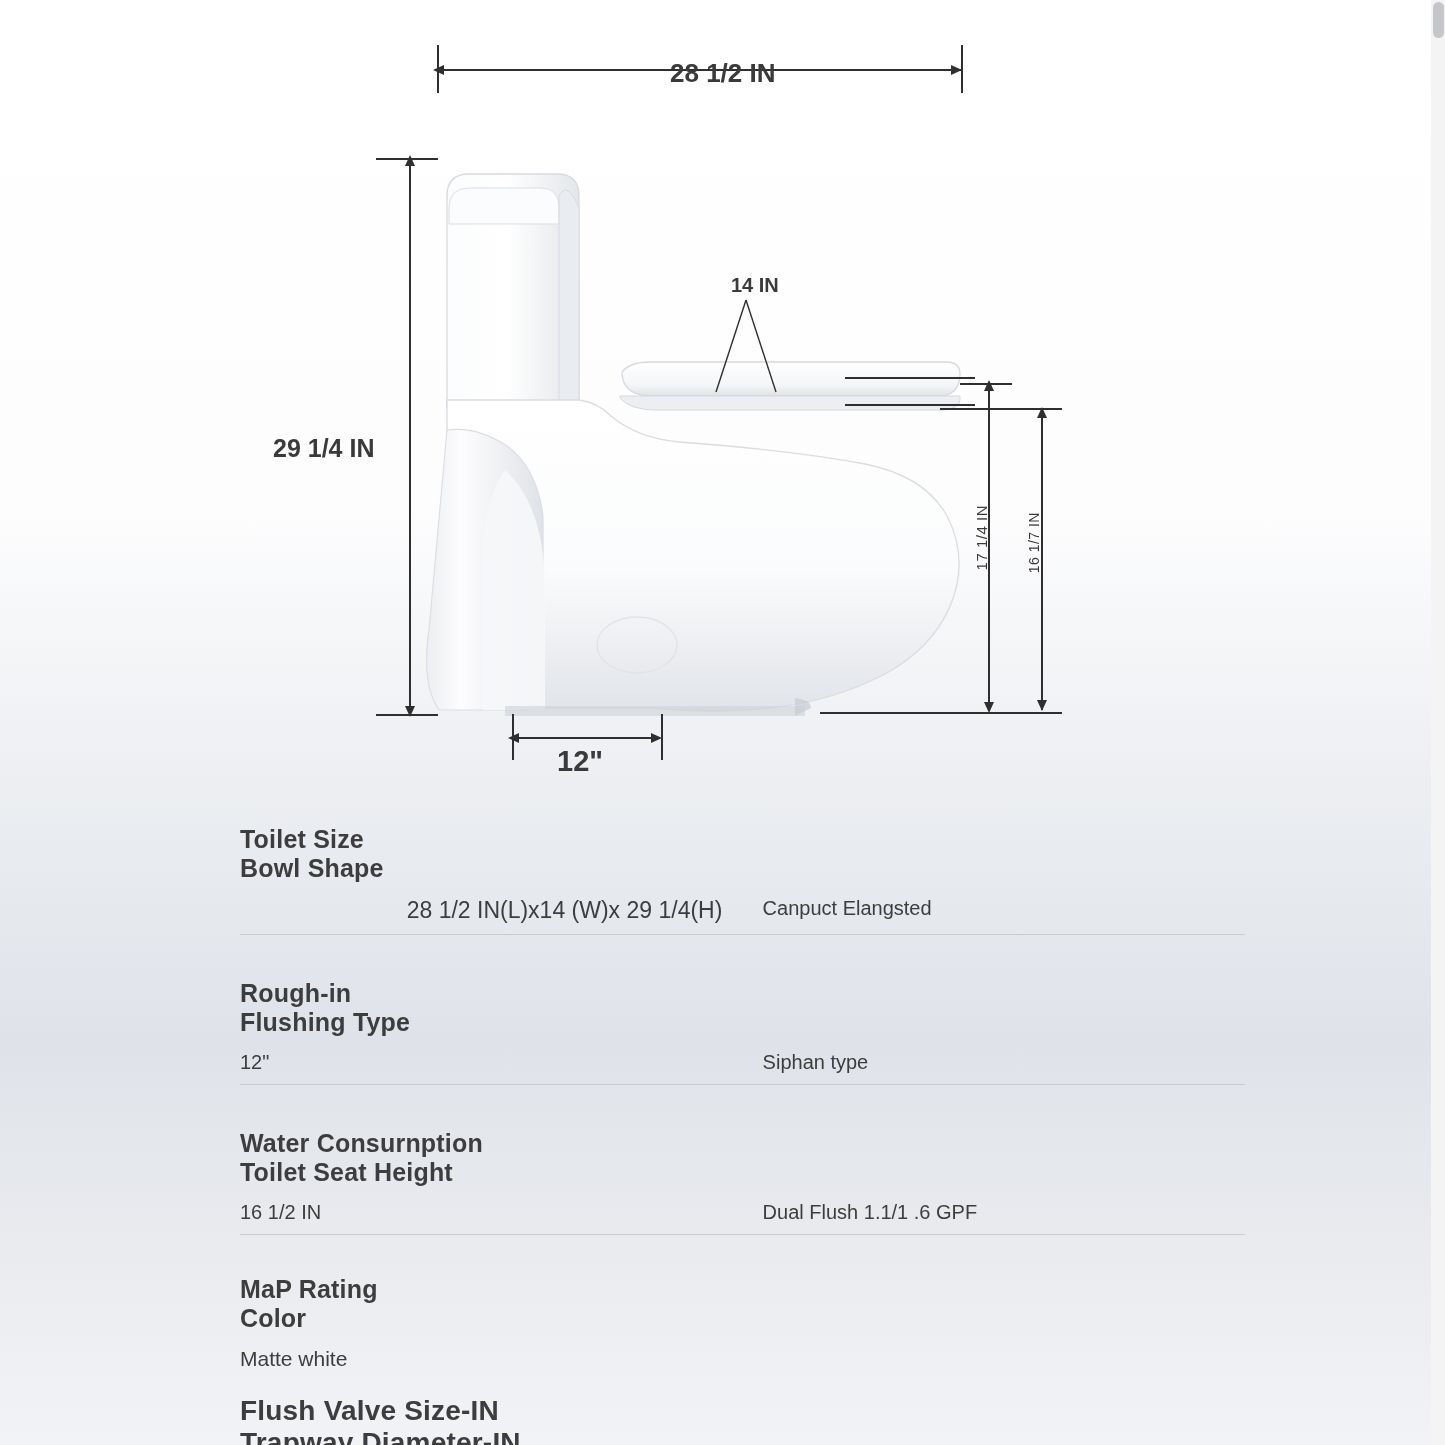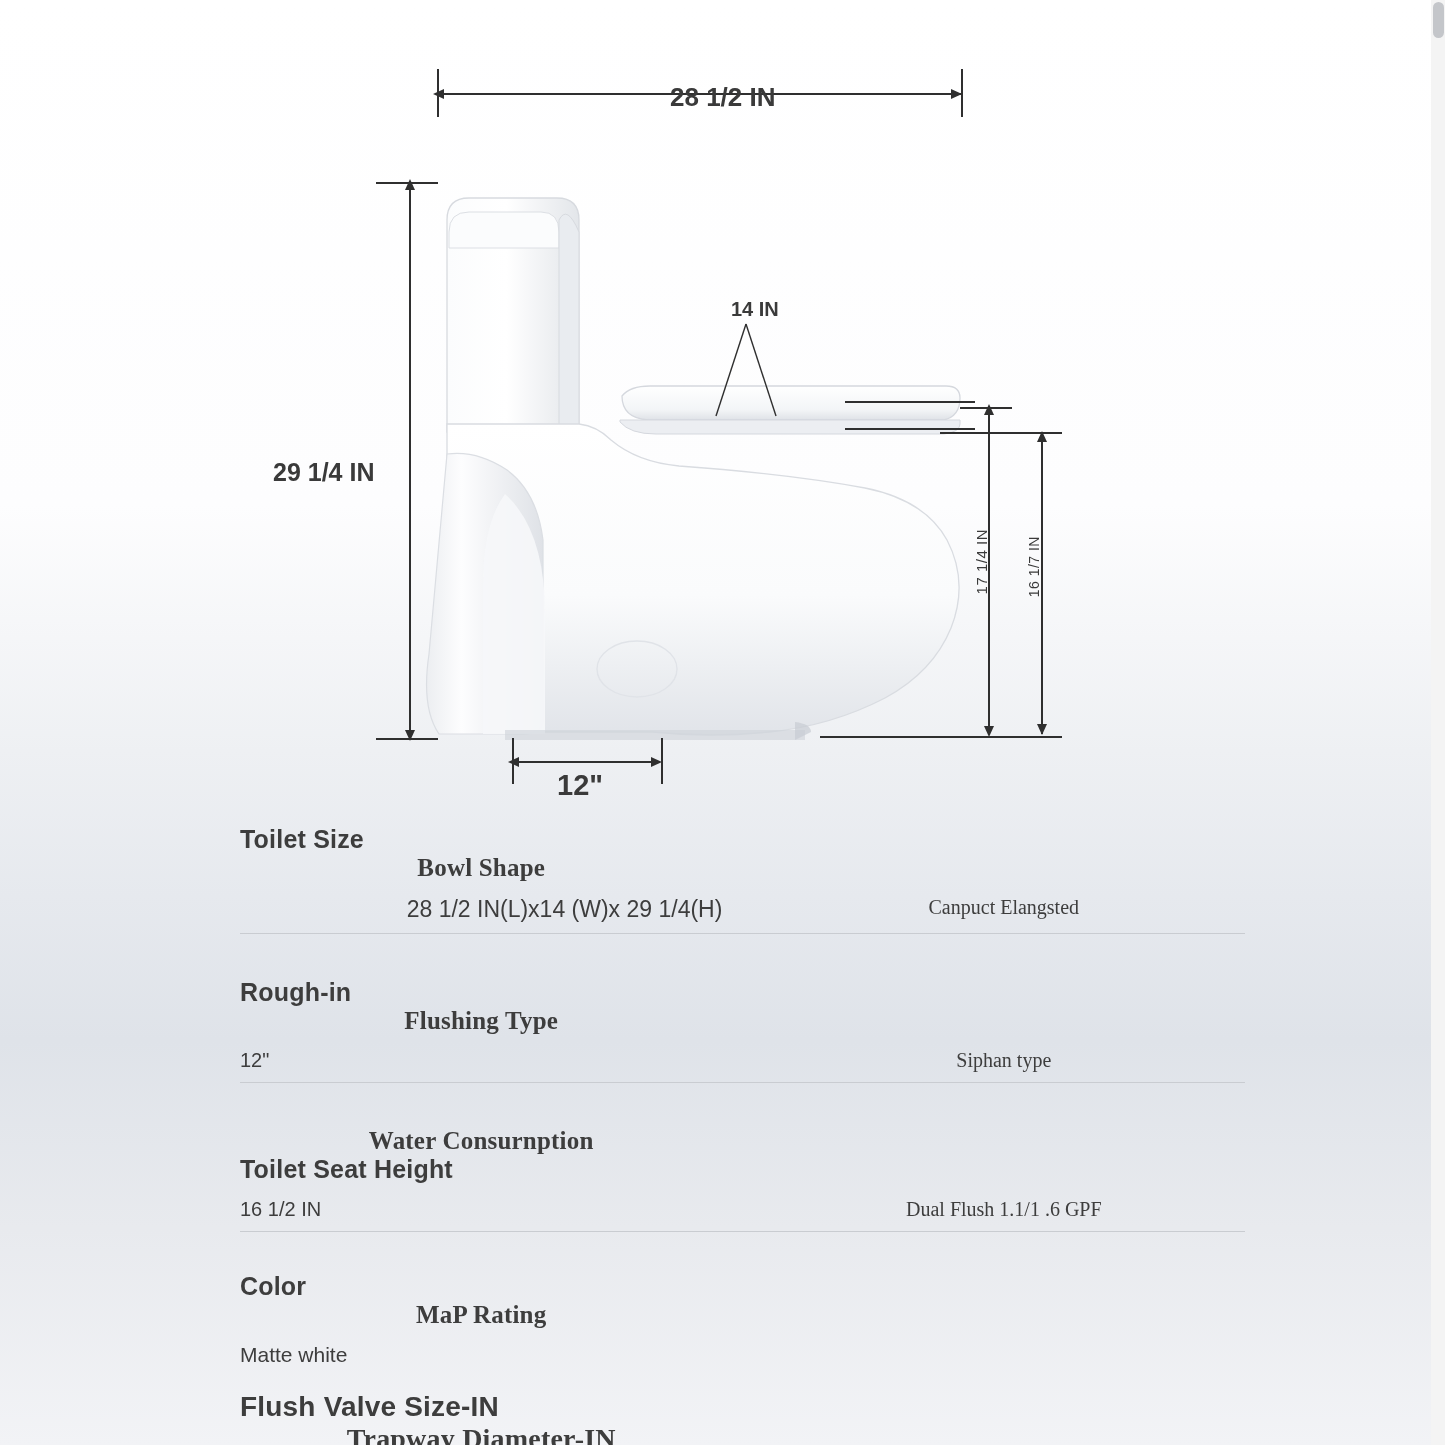--- a/index.html
+++ b/index.html
@@ -32,21 +32,20 @@
     border-radius: 6px;
     background: #c4c6ca;
   }
 
   
   .diagram {
     position: absolute;
     left: 0; top: 0;
     width: 1430px;
     height: 810px;
-    margin-top: 24px;
   }
 
   .line { position: absolute; background: #2f2f2f; }
   .hline { height: 1.6px; }
   .vline { width: 1.6px; }
 
   .dim-label {
     position: absolute;
     font-weight: bold;
     color: #3a3a3a;
@@ -108,21 +107,21 @@
     font-size: 25px;
     font-weight: bold;
     color: #3d3d3d;
     letter-spacing: 0.2px;
   }
   .spec-value {
     font-size: 20px;
     color: #3d3d3d;
   }
   .col-left { text-align: left; }
-  .col-right { text-align: center; font-family: Liberation Serif, serif; }
+  .col-right { text-align: left; }
   .spec-block { width: 48%; }
 
   .titles-line { display: flex; justify-content: space-between; margin-bottom: 14px; flex-direction: column; }
   .values-line { display: flex; justify-content: space-between; }
 
   .small-row .spec-title { font-size: 28px; }
   .small-row .spec-value { font-size: 20px; }
 </style>
 </head>
 <body>
@@ -248,22 +247,22 @@
       <div class="spec-block col-left spec-title">Toilet Seat Height</div>
     </div>
     <div class="values-line">
       <div class="spec-block col-left spec-value">16 1/2  IN</div>
       <div class="spec-block col-right spec-value">Dual Flush 1.1/1 .6 GPF</div>
     </div>
   </div>
 
   <div class="spec-row" style="margin-top:40px; padding-bottom:8px; border-bottom:none;">
     <div class="titles-line">
+      <div class="spec-block col-right spec-title">MaP Rating</div>
       <div class="spec-block col-left spec-title">Color</div>
-      <div class="spec-block col-right spec-title">MaP Rating</div>
     </div>
     <div class="values-line">
       <div class="spec-block col-left spec-value" style="font-size:21px;">Matte white</div>
     </div>
   </div>
 
   <div class="spec-row small-row" style="margin-top:16px; padding-bottom:8px; border-bottom:1px solid #c9ccd1;">
     <div class="titles-line" style="margin-bottom:8px;">
       <div class="spec-block col-left spec-title">Flush Valve Size-IN</div>
       <div class="spec-block col-right spec-title">Trapway Diameter-IN</div>

